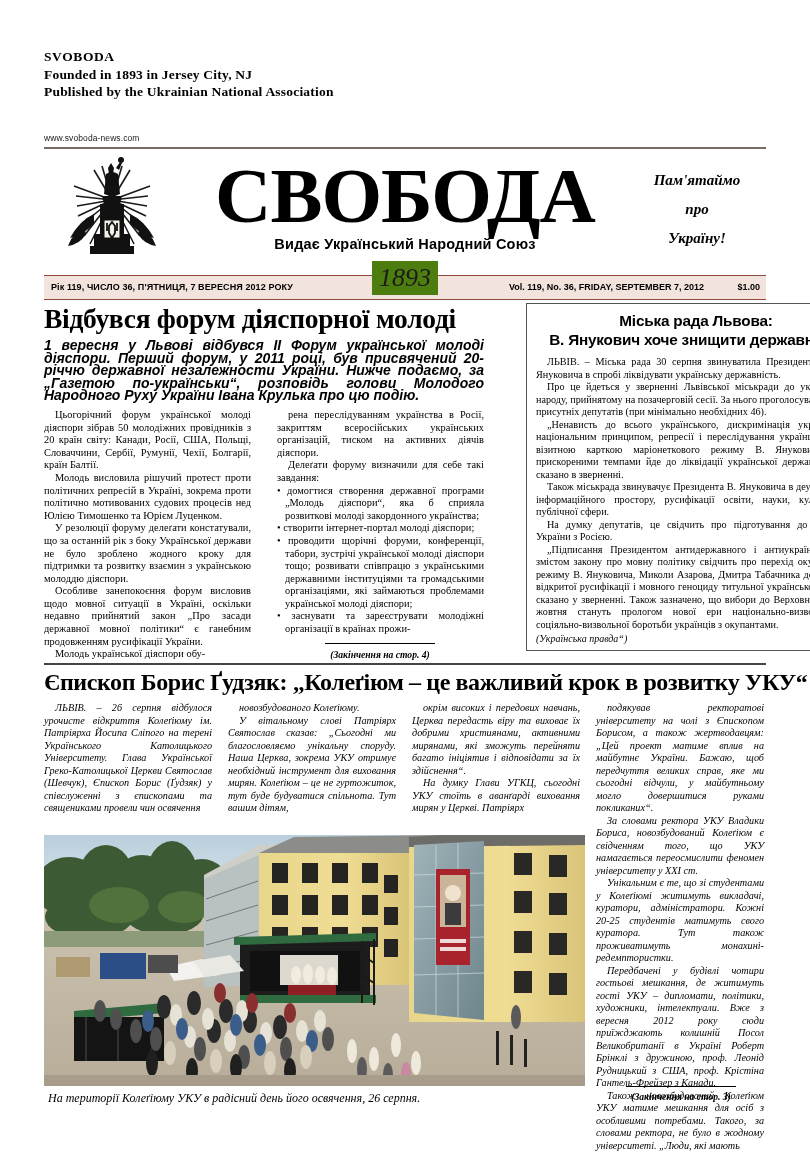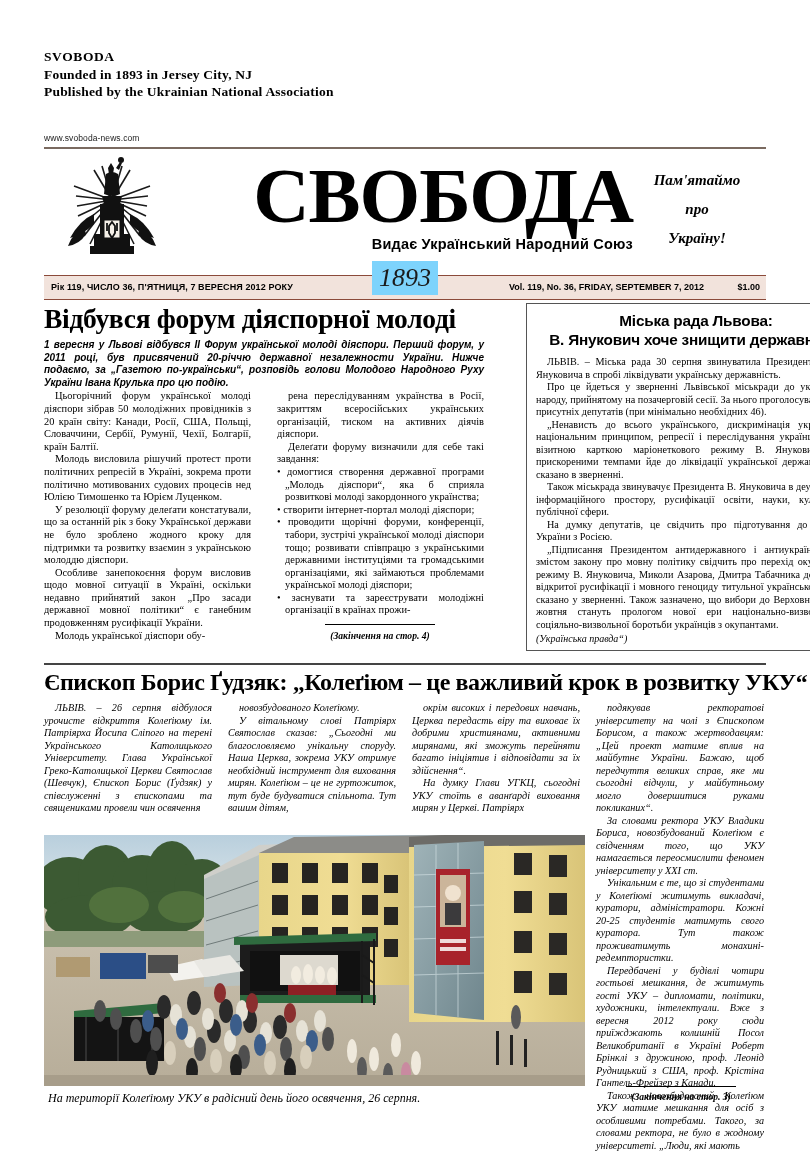--- a/index.html
+++ b/index.html
@@ -14,51 +14,51 @@
   .topid{position:absolute;left:44px;top:48px;width:500px;}
   .topid .line{font-family:"Liberation Serif",serif;font-weight:bold;font-size:13.5px;line-height:17.5px;letter-spacing:.2px;}
   .topid .svoboda{letter-spacing:.6px;}
 
   .weburl{position:absolute;left:44px;top:133px;font-family:"Liberation Sans",sans-serif;font-size:8.5px;color:#222;letter-spacing:.1px;}
   .rule-top{position:absolute;left:44px;top:147px;width:722px;height:2px;background:#7a6a60;}
 
   
   .masthead{position:absolute;left:44px;top:152px;width:722px;height:118px;}
   .emblem{position:absolute;left:20px;top:4px;width:96px;height:112px;}
-  .nameplate{position:absolute;left:119px;top:-2px;width:470px;text-align:right;}
+  .nameplate{position:absolute;left:126px;top:-2px;width:470px;text-align:center;}
   .nameplate .big{
     font-family:"Liberation Serif",serif;font-weight:bold;font-size:78px;line-height:92px;
     letter-spacing:-1px;color:#000;white-space:nowrap;
   }
   .nameplate .sub{
     font-family:"Liberation Sans",sans-serif;font-weight:bold;font-size:14.5px;
     margin-top:-6px;letter-spacing:.2px;color:#000;
   }
   .slogan{position:absolute;right:4px;top:14px;width:130px;text-align:center;}
   .slogan div{font-family:"Liberation Serif",serif;font-style:italic;font-weight:bold;font-size:15px;line-height:29px;}
 
   
   .datebar{position:absolute;left:44px;top:275px;width:722px;height:23px;background:#f2e3dc;border-top:1px solid #8b4a3a;border-bottom:1px solid #8b4a3a;}
   .datebar .l{position:absolute;left:7px;top:6px;font-family:"Liberation Sans",sans-serif;font-weight:bold;font-size:9px;letter-spacing:.1px;}
   .datebar .r{position:absolute;right:62px;top:6px;font-family:"Liberation Sans",sans-serif;font-weight:bold;font-size:9px;}
   .datebar .p{position:absolute;right:6px;top:6px;font-family:"Liberation Sans",sans-serif;font-weight:bold;font-size:9px;}
   .yearstamp{position:absolute;left:50%;top:-15px;transform:translateX(-50%);
-    font-family:"Liberation Serif",serif;font-style:italic;font-size:26px;color:#1b1b1b;background:#7dd3fc;
+    font-family:"Liberation Serif",serif;font-style:italic;font-size:26px;color:#1b1b1b;background:#4d7c0f;
     padding:0 7px;line-height:34px;}
 
   
   .leadwrap{position:absolute;left:44px;top:303px;width:722px;}
   .lead-left{position:absolute;left:0;top:0;width:440px;}
   .h1{
     font-family:"Liberation Serif",serif;font-weight:bold;font-size:27.5px;line-height:31px;
     letter-spacing:-.3px;margin:0 0 5px 0;
   }
   .standfirst{
-    font-family:"Liberation Sans",sans-serif;font-style:italic;font-weight:bold;font-size:10px;line-height:12.6px;
-    text-align:justify;margin-bottom:1px;
+    font-family:"Liberation Sans",sans-serif;font-style:italic;font-weight:bold;font-size:14px;line-height:12.6px;
+    text-align:justify;margin-bottom:7px;
   }
   .cols2{position:relative;width:440px;}
   .col{float:left;width:207px;}
   .col.second{margin-left:26px;}
   p.body{
     font-family:"Liberation Serif",serif;font-size:10.4px;line-height:12.6px;
     text-align:justify;text-indent:11px;margin:0 0 0 0;
     -webkit-hyphens:auto;hyphens:auto;
   }
   ul.bullets{margin:0;padding:0;list-style:none;}

